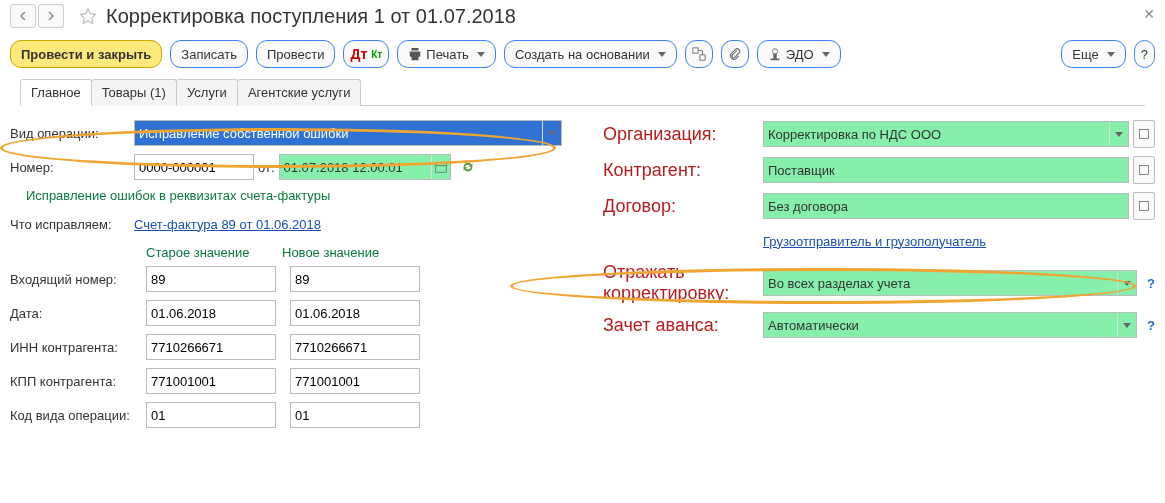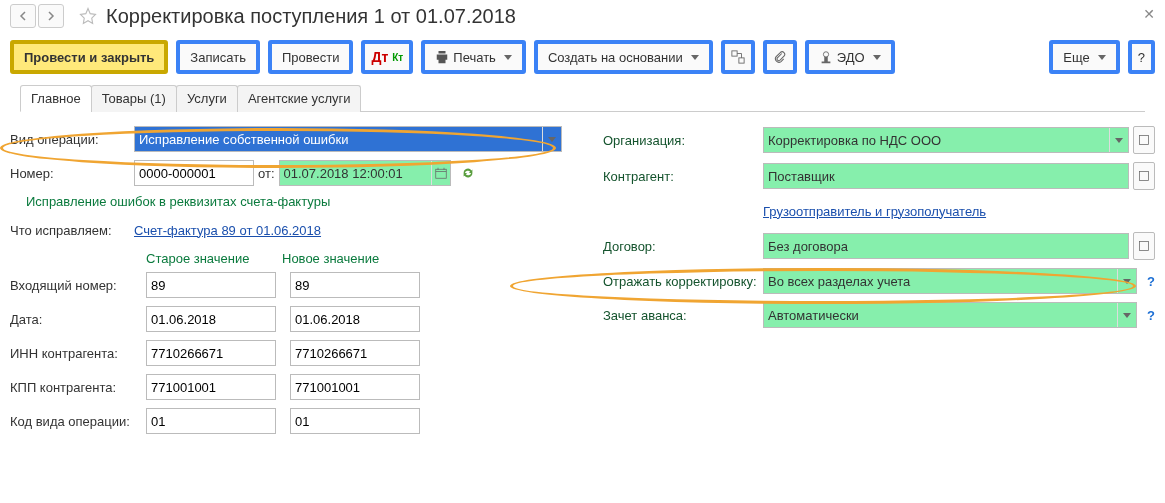--- a/index.html
+++ b/index.html
@@ -4,33 +4,33 @@
 <style>
 html,body{margin:0;padding:0;font-family:Arial,sans-serif;font-size:13px;color:#333;background:#fff}
 body{width:1165px;height:503px;overflow:hidden;position:relative}
 .header{display:flex;align-items:center;padding:4px 10px 8px 10px}
 .nav-btn{width:24px;height:22px;border:1px solid #ccc;background:#fafafa;display:flex;align-items:center;justify-content:center;cursor:pointer;margin-right:2px;border-radius:3px}
 .nav-btn svg{fill:#888}
 .star{width:24px;height:24px;margin:0 6px 0 10px;display:flex;align-items:center;justify-content:center}
 .title{font-size:20px;color:#333;font-weight:400}
 .close-x{position:absolute;top:6px;right:10px;font-size:14px;color:#888;cursor:pointer}
 .toolbar{display:flex;align-items:center;padding:4px 10px 10px 10px;gap:8px}
-.btn{height:26px;padding:0 10px;border:4px solid #3b82f6;background:#fafafa;border-radius:3px;display:inline-flex;align-items:center;cursor:pointer;font-size:13px;gap:4px}
+.btn{height:26px;padding:0 10px;border:1px solid #3b82f6;background:#fafafa;border-radius:11px;display:inline-flex;align-items:center;cursor:pointer;font-size:13px;gap:4px}
 .btn.primary{background:#ffe97a;border-color:#c9a800;font-weight:700}
 .btn.icon-only{padding:0 6px}
 .btn .dd{border-left:4px solid transparent;border-right:4px solid transparent;border-top:5px solid #666;margin-left:4px}
 .spacer{flex:1}
 .tabs{display:flex;border-bottom:1px solid #ccc;margin:0 20px}
 .tab{padding:5px 10px;border:1px solid #ccc;border-bottom:none;background:#f4f4f4;margin-right:-1px;cursor:pointer;border-top-left-radius:3px;border-top-right-radius:3px;position:relative;top:1px}
 .tab.active{background:#fff;border-bottom:1px solid #fff}
 .form{padding:14px 10px 0 10px;display:flex;gap:41px}
 .col{flex:1}
 .row{display:flex;align-items:center;margin-bottom:8px;min-height:26px}
 .lbl{width:124px;font-size:13px;color:#333;flex-shrink:0}
-.lbl-r{width:160px;font-size:13px;color:#14532d;flex-shrink:0}
+.lbl-r{width:160px;font-size:18px;color:#b91c1c;flex-shrink:0}
 .inpwrap{flex:1;display:flex;align-items:center;gap:4px}
 .inp{height:24px;border:1px solid #bbb;padding:0 4px;font-size:13px;background:#fff}
 .combo{position:relative;display:flex;border:1px solid #bbb;height:24px;background:#86efac}
 .combo.hl{background:#2f72d4}
 .combo.hl .cval{color:#fff;background:#2f72d4}
 .combo .cval{flex:1;padding:5px 4px;display:flex;align-items:center;overflow:hidden;white-space:nowrap}
 .combo .cbtn{width:18px;display:flex;align-items:center;justify-content:center;border-left:1px solid #ddd;cursor:pointer}
 .combo .cbtn .tri{border-left:4px solid transparent;border-right:4px solid transparent;border-top:5px solid #666}
 .ebtn{width:20px;height:26px;border:1px solid #bbb;background:#fafafa;display:flex;align-items:center;justify-content:center;cursor:pointer;border-radius:2px}
 .green-note{color:#0a7a3d;margin:2px 0 8px 16px}
@@ -233,39 +233,39 @@
           <div class="cval">Поставщик</div>
         </div>
         <div class="ebtn">
             <svg width="12" height="12" viewBox="0 0 16 16">
               <rect x="2" y="2" width="12" height="12" fill="none" stroke="#666"></rect>
             </svg>
           </div>
       </div>
     </div>
     <div class="row">
-      <div class="lbl-r"></div>
-      <div class="inpwrap">
-          <span class="link">Грузоотправитель и грузополучатель</span>
-        </div>
-    </div>
-    <div class="row">
       <div class="lbl-r">Договор:</div>
       <div class="inpwrap">
         <div class="combo" style="flex:1">
           <div class="cval">Без договора</div>
         </div>
         <div class="ebtn">
             <svg width="12" height="12" viewBox="0 0 16 16">
               <rect x="2" y="2" width="12" height="12" fill="none" stroke="#666"></rect>
             </svg>
           </div>
       </div>
     </div>
     <div class="row">
+      <div class="lbl-r"></div>
+      <div class="inpwrap">
+          <span class="link">Грузоотправитель и грузополучатель</span>
+        </div>
+    </div>
+    <div class="row">
       <div class="lbl-r">Отражать корректировку:</div>
       <div class="inpwrap">
         <div class="combo" style="flex:1">
           <div class="cval">Во всех разделах учета</div>
           <div class="cbtn">
               <div class="tri"></div>
             </div>
         </div>
         <span class="q">?</span>
       </div>

